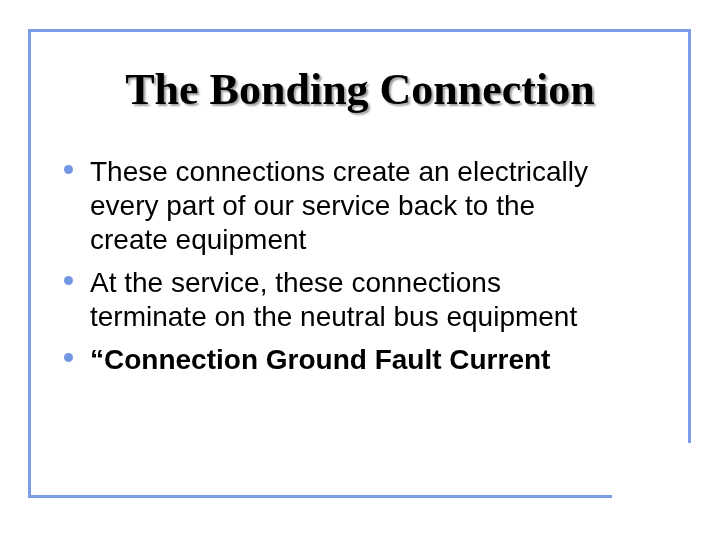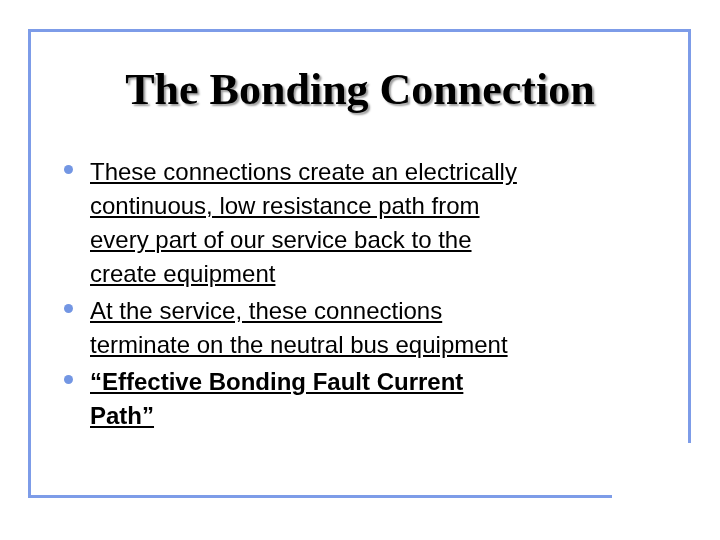--- a/index.html
+++ b/index.html
@@ -57,26 +57,25 @@
     top: 155px;
     width: 610px;
     margin: 0;
     padding: 0;
     list-style: none;
     z-index: 3;
   }
   .bullet-item {
     position: relative;
     padding-left: 35px;
-    font-size: 24px;
+    font-size: 28px;
     line-height: 34px;
-    text-decoration: underline;
   }
   .bullet-item + .bullet-item {
-    margin-top: 3px;
+    margin-top: 9px;
   }
   .bullet-item.bold .line {
     font-weight: bold;
   }
   .dot {
     position: absolute;
     left: 9px;
     top: 10px;
     width: 9px;
     height: 9px;
@@ -94,28 +93,26 @@
 <div class="slide" style="--bg: #ffffff; --text: #000000; --frame: #7d9ce8; --dot: #7396e3; --shadow: #9e9e9e;">
   <div class="frame"></div>
   <div class="corner-cover"></div>
 
   <div class="title">The Bonding Connection</div>
 
   <ul class="bullets">
     <li class="bullet-item">
       <span class="dot"></span>
       <span class="line">These connections create an electrically</span>
-      <span class="line">continuous, low resistance path from</span>
       <span class="line">every part of our service back to the</span>
       <span class="line">create equipment</span>
     </li>
     <li class="bullet-item">
       <span class="dot"></span>
       <span class="line">At the service, these connections</span>
       <span class="line">terminate on the neutral bus equipment</span>
     </li>
     <li class="bullet-item bold">
       <span class="dot"></span>
-      <span class="line">“Effective Bonding Fault Current</span>
-      <span class="line">Path”</span>
+      <span class="line">“Connection Ground Fault Current</span>
     </li>
   </ul>
 </div>
 
 </body></html>

